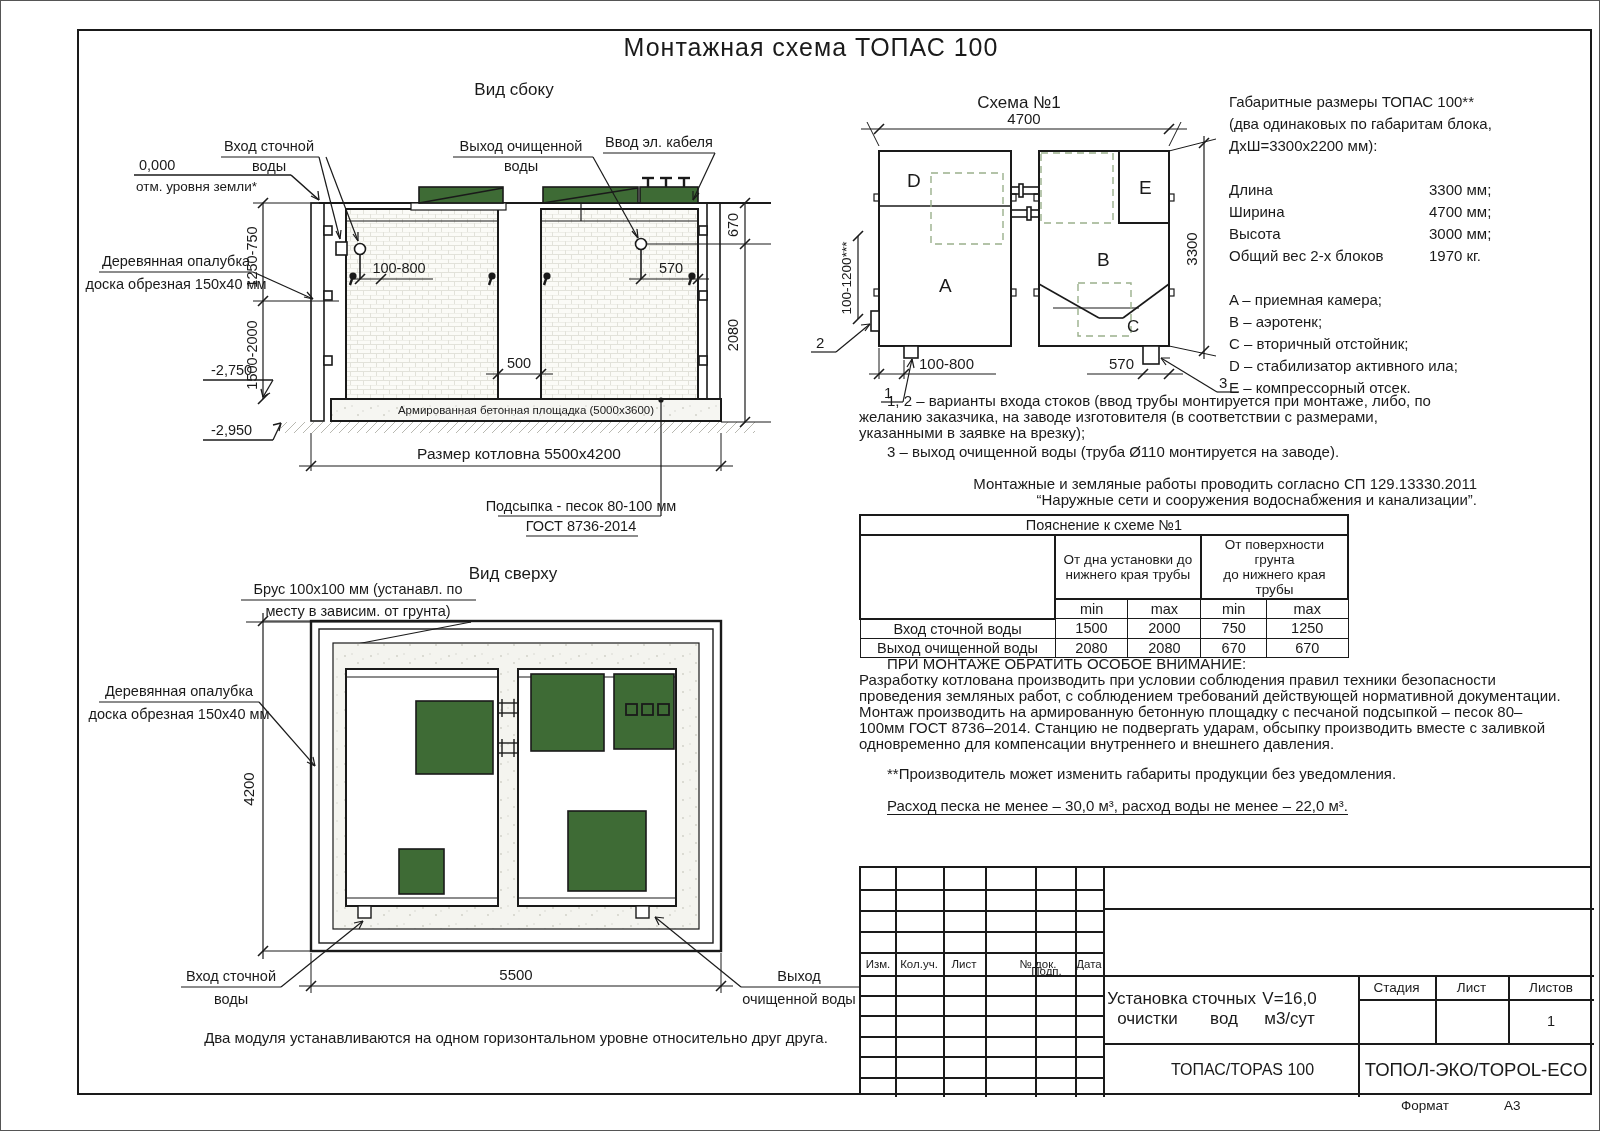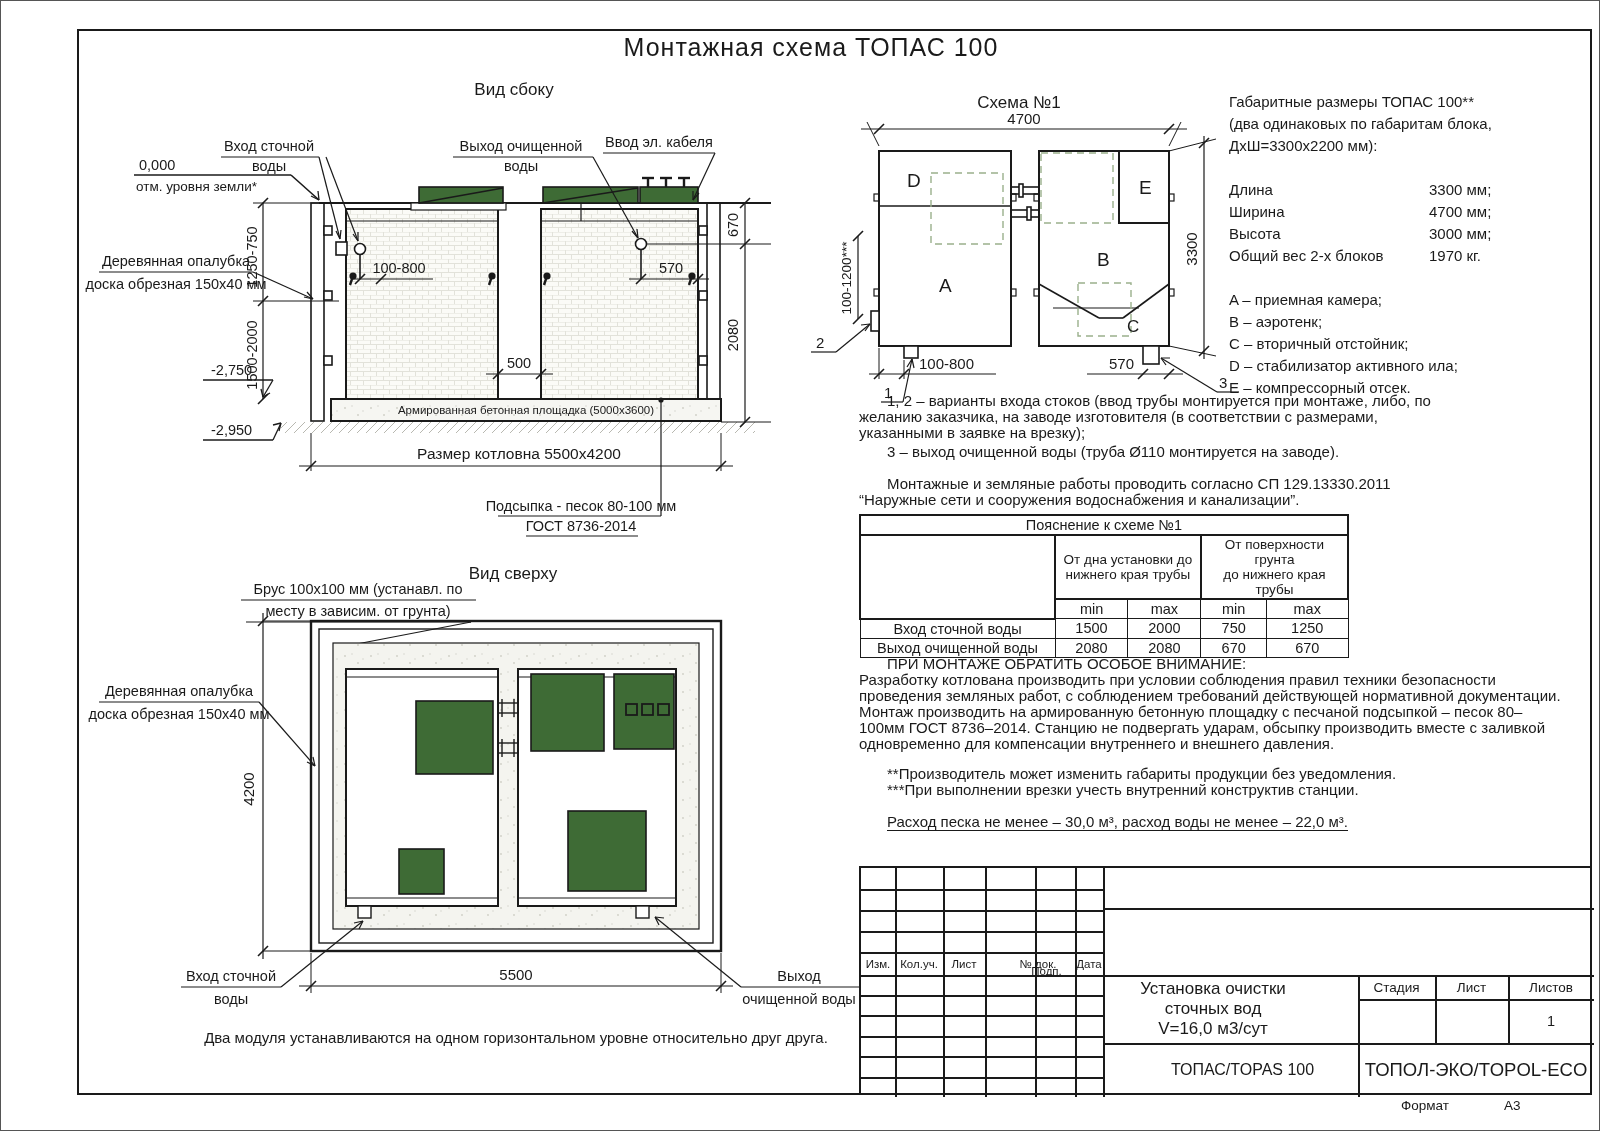--- a/index.html
+++ b/index.html
@@ -352,21 +352,21 @@
     <div style="height:22px"></div>
     <div class="ln">A – приемная камера;</div>
     <div class="ln">B – аэротенк;</div>
     <div class="ln">C – вторичный отстойник;</div>
     <div class="ln">D – стабилизатор активного ила;</div>
     <div class="ln">E – компрессорный отсек.</div>
   </div>
 
   <div class="tblock para ind" style="left:858px;top:392px;width:592px;">1, 2 – варианты входа  стоков (ввод трубы монтируется при монтаже, либо, по желанию заказчика, на заводе изготовителя (в соответствии с размерами, указанными в заявке на врезку);</div>
   <div class="tblock para ind" style="left:858px;top:443px;width:592px;">3 – выход очищенной воды (труба Ø110 монтируется на заводе).</div>
-  <div class="tblock para ind" style="left:858px;top:475px;width:592px;">Монтажные и земляные работы проводить согласно СП 129.13330.2011 “Наружные сети и сооружения водоснабжения и канализации”.</div>
+  <div class="tblock para ind" style="left:884px;top:475px;width:592px;text-align:right;">Монтажные и земляные работы проводить согласно СП 129.13330.2011 “Наружные сети и сооружения водоснабжения и канализации”.</div>
 
   <table class="ctable" style="left:858px;top:513px;width:490px;">
     <tbody>
         <tr>
           <td class="thick" colspan="5">Пояснение к схеме №1</td>
         </tr>
     <tr>
       <td class="thick" rowspan="2" style="width:185px;"></td>
       <td class="thick" colspan="2" style="width:151px;font-size:13.5px;">
         <span>От дна установки до</span><br><span>нижнего края трубы</span>
@@ -396,21 +396,20 @@
       <td>670</td>
     </tr>
   </tbody>
     </table>
 
   <div class="tblock" style="left:858px;top:655px;width:702px;">
     <div class="para ind">ПРИ МОНТАЖЕ ОБРАТИТЬ ОСОБОЕ ВНИМАНИЕ:</div>
     <div class="para">Разработку котлована производить при условии соблюдения правил техники безопасности проведения земляных работ, с соблюдением требований действующей нормативной документации.  Монтаж производить на армированную бетонную площадку с песчаной подсыпкой – песок 80–100мм ГОСТ 8736–2014. Станцию не подвергать ударам, обсыпку производить вместе с заливкой одновременно для компенсации внутреннего и внешнего давления.</div>
     <div style="height:14px"></div>
     <div class="para ind">**Производитель может изменить габариты продукции без уведомления.</div>
-    <div class="para ind">***При выполнении врезки учесть внутренний конструктив станции.</div>
     <div style="height:16px"></div>
     <div class="para ind"><span class="u">Расход песка не менее – 30,0 м³, расход воды не менее – 22,0 м³.</span></div>
   </div>
 
   <svg class="abs" style="left:80px;top:560px;" width="780" height="500" viewBox="0 0 780 500">
     <defs>
       <pattern id="pspeck2" width="26" height="18" patternUnits="userSpaceOnUse">
         <rect width="26" height="18" fill="#f4f4ef"></rect>
         <circle cx="4" cy="5" r="0.9" fill="#cfcfc6"></circle>
         <circle cx="17" cy="12" r="0.9" fill="#cfcfc6"></circle>
@@ -544,21 +543,21 @@
     <div class="scell" style="left:214px;top:85px;width:28px;height:22px;font-size:11.5px;">Дата</div>
 
     <div class="sline" style="left:242px;top:40px;width:491px;height:1.5px;"></div>
     <div class="sline" style="left:242px;top:107px;width:491px;height:2px;"></div>
     <div class="sline" style="left:242px;top:175px;width:491px;height:2px;"></div>
     <div class="sline" style="left:497px;top:107px;width:2px;height:122px;"></div>
     <div class="sline" style="left:574px;top:107px;width:1.5px;height:68px;"></div>
     <div class="sline" style="left:647px;top:107px;width:1.5px;height:68px;"></div>
     <div class="sline" style="left:497px;top:131px;width:236px;height:1.5px;"></div>
 
-    <div class="scell" style="left:242px;top:107px;width:220px;height:68px;flex-direction:column;font-size:17px;line-height:20px;">
+    <div class="scell" style="left:242px;top:107px;width:220px;height:68px;flex-direction:row;font-size:17px;line-height:20px;">
       <div>Установка очистки</div>
       <div>сточных вод</div>
       <div>V=16,0 м3/сут</div>
     </div>
 
     <div class="scell" style="left:497px;top:107px;width:77px;height:24px;font-size:13.5px;">Стадия</div>
     <div class="scell" style="left:574px;top:107px;width:73px;height:24px;font-size:13.5px;">Лист</div>
     <div class="scell" style="left:647px;top:107px;width:86px;height:24px;font-size:13.5px;">Листов</div>
     <div class="scell" style="left:647px;top:131px;width:86px;height:44px;font-size:14.5px;">1</div>
 

